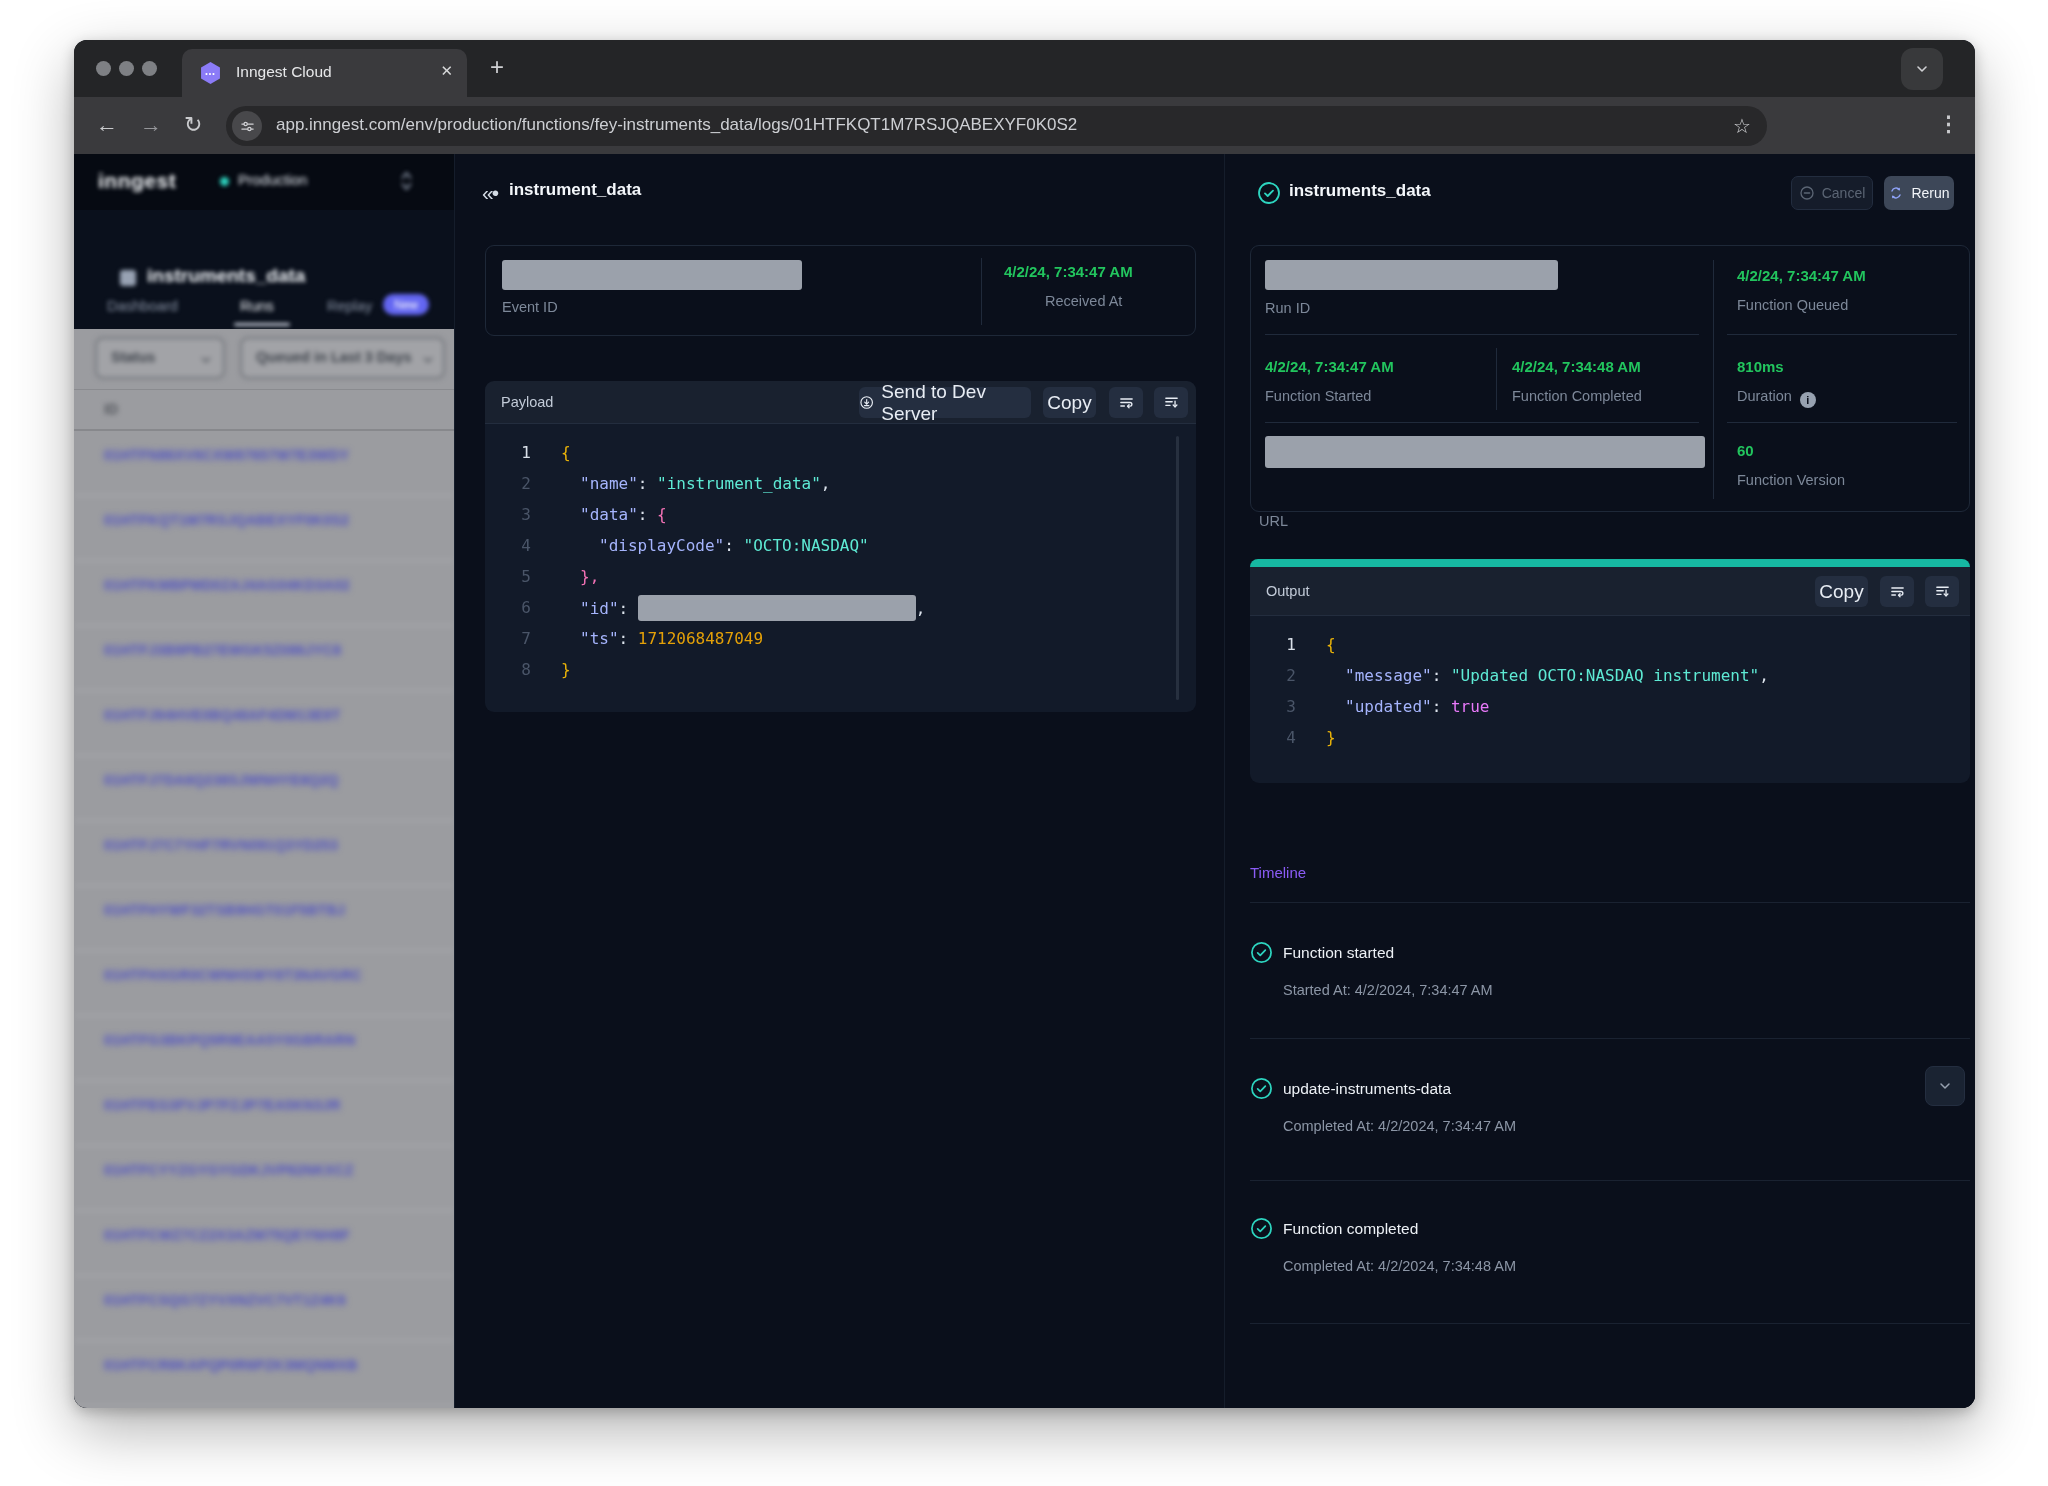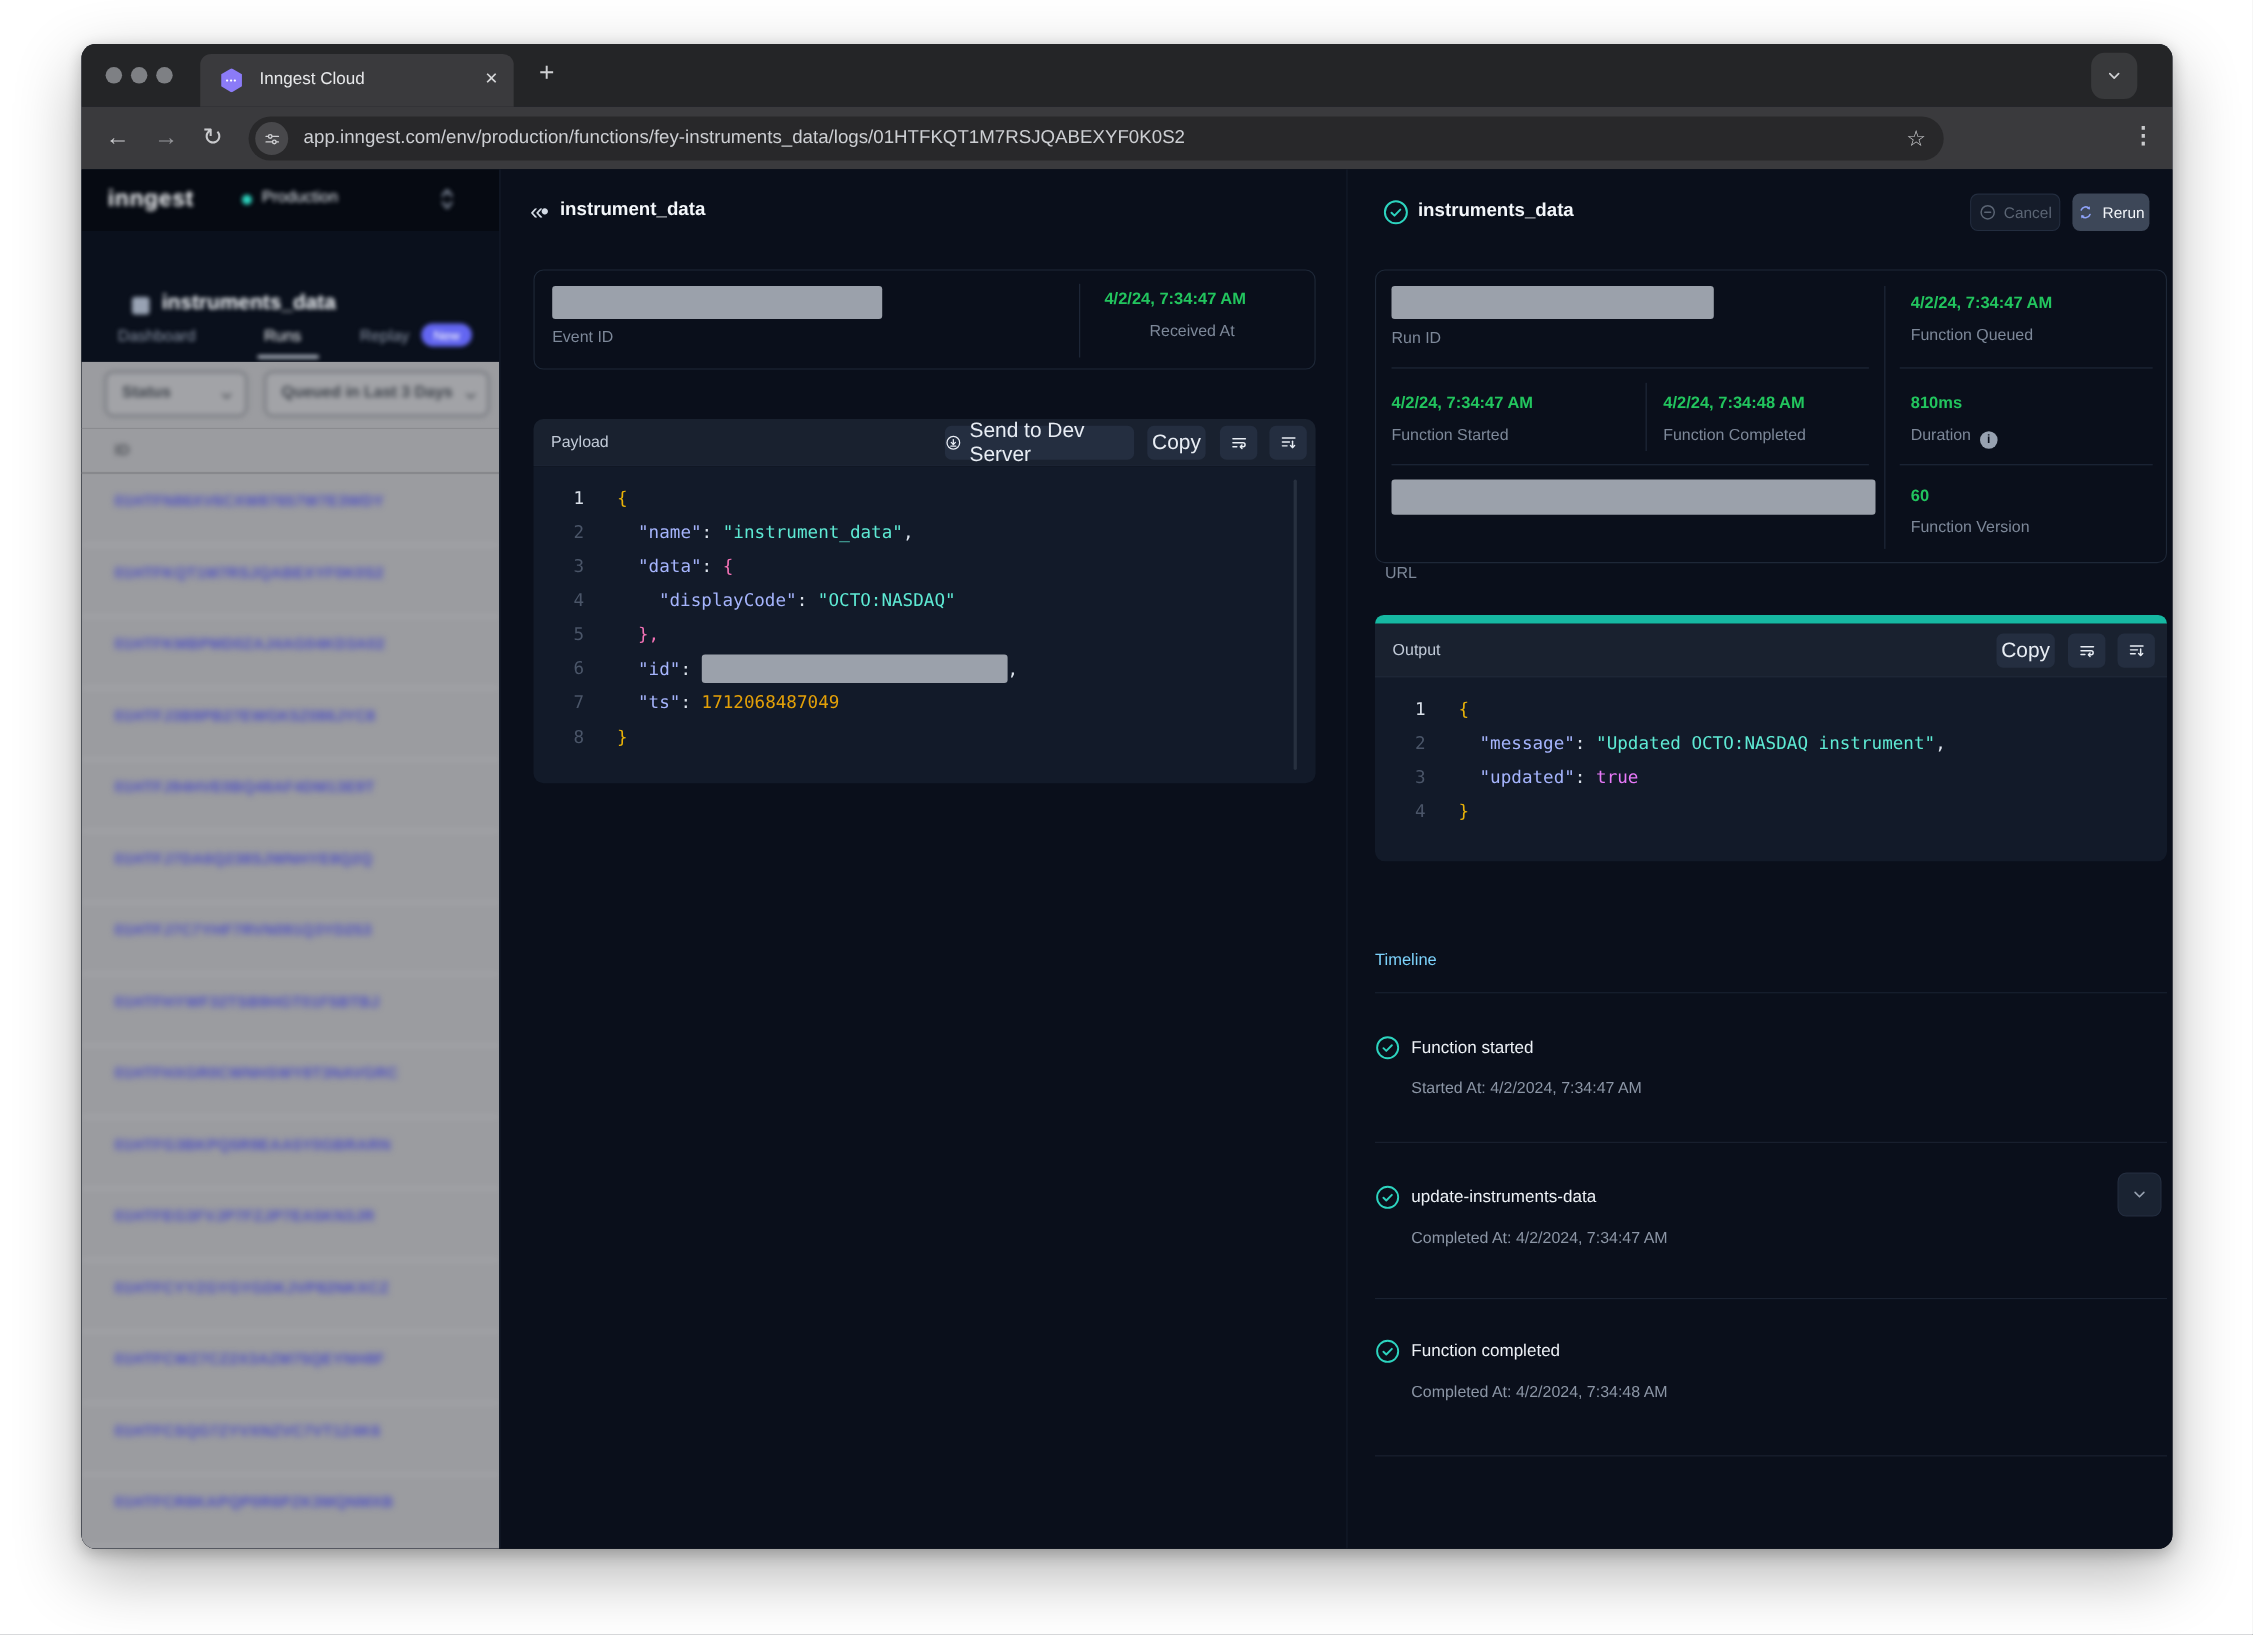--- a/index.html
+++ b/index.html
@@ -382,21 +382,21 @@
           </div>
         </div>
         <div class="codebody" style="top:57px;">
           <div class="cl"><span class="ln on">1</span><span class="ct"><span class="tk-b1">{</span></span></div>
           <div class="cl"><span class="ln">2</span><span class="ct ind1"><span class="tk-key">"message"</span><span>: </span><span class="tk-str">"Updated OCTO:NASDAQ instrument"</span><span>,</span></span></div>
           <div class="cl"><span class="ln">3</span><span class="ct ind1"><span class="tk-key">"updated"</span><span>: </span><span class="tk-bool">true</span></span></div>
           <div class="cl"><span class="ln">4</span><span class="ct"><span class="tk-b1">}</span></span></div>
         </div>
       </div>
 
-      <div class="flabel" style="left:25px; top:710px; color:#7dd3fc; font-size:15px;">Timeline</div>
+      <div class="flabel" style="left:25px; top:710px; color:#8b5cf6; font-size:15px;">Timeline</div>
       <div class="tl-div" style="top:748px;"></div>
 
       <svg style="position:absolute; left:25px; top:787px;" width="23" height="23" viewBox="0 0 24 24">
           <circle cx="12" cy="12" r="10" fill="none" stroke="#2DD4BF" stroke-width="1.8"></circle>
           <polyline points="8 12.4 10.7 15 16 9.6" fill="none" stroke="#2DD4BF" stroke-width="1.8" stroke-linecap="round" stroke-linejoin="round"></polyline>
         </svg>
       <div class="tl-title" style="left:58px; top:790px;">Function started</div>
       <div class="tl-sub" style="left:58px; top:828px;">Started At: 4/2/2024, 7:34:47 AM</div>
       <div class="tl-div" style="top:884px;"></div>
 

